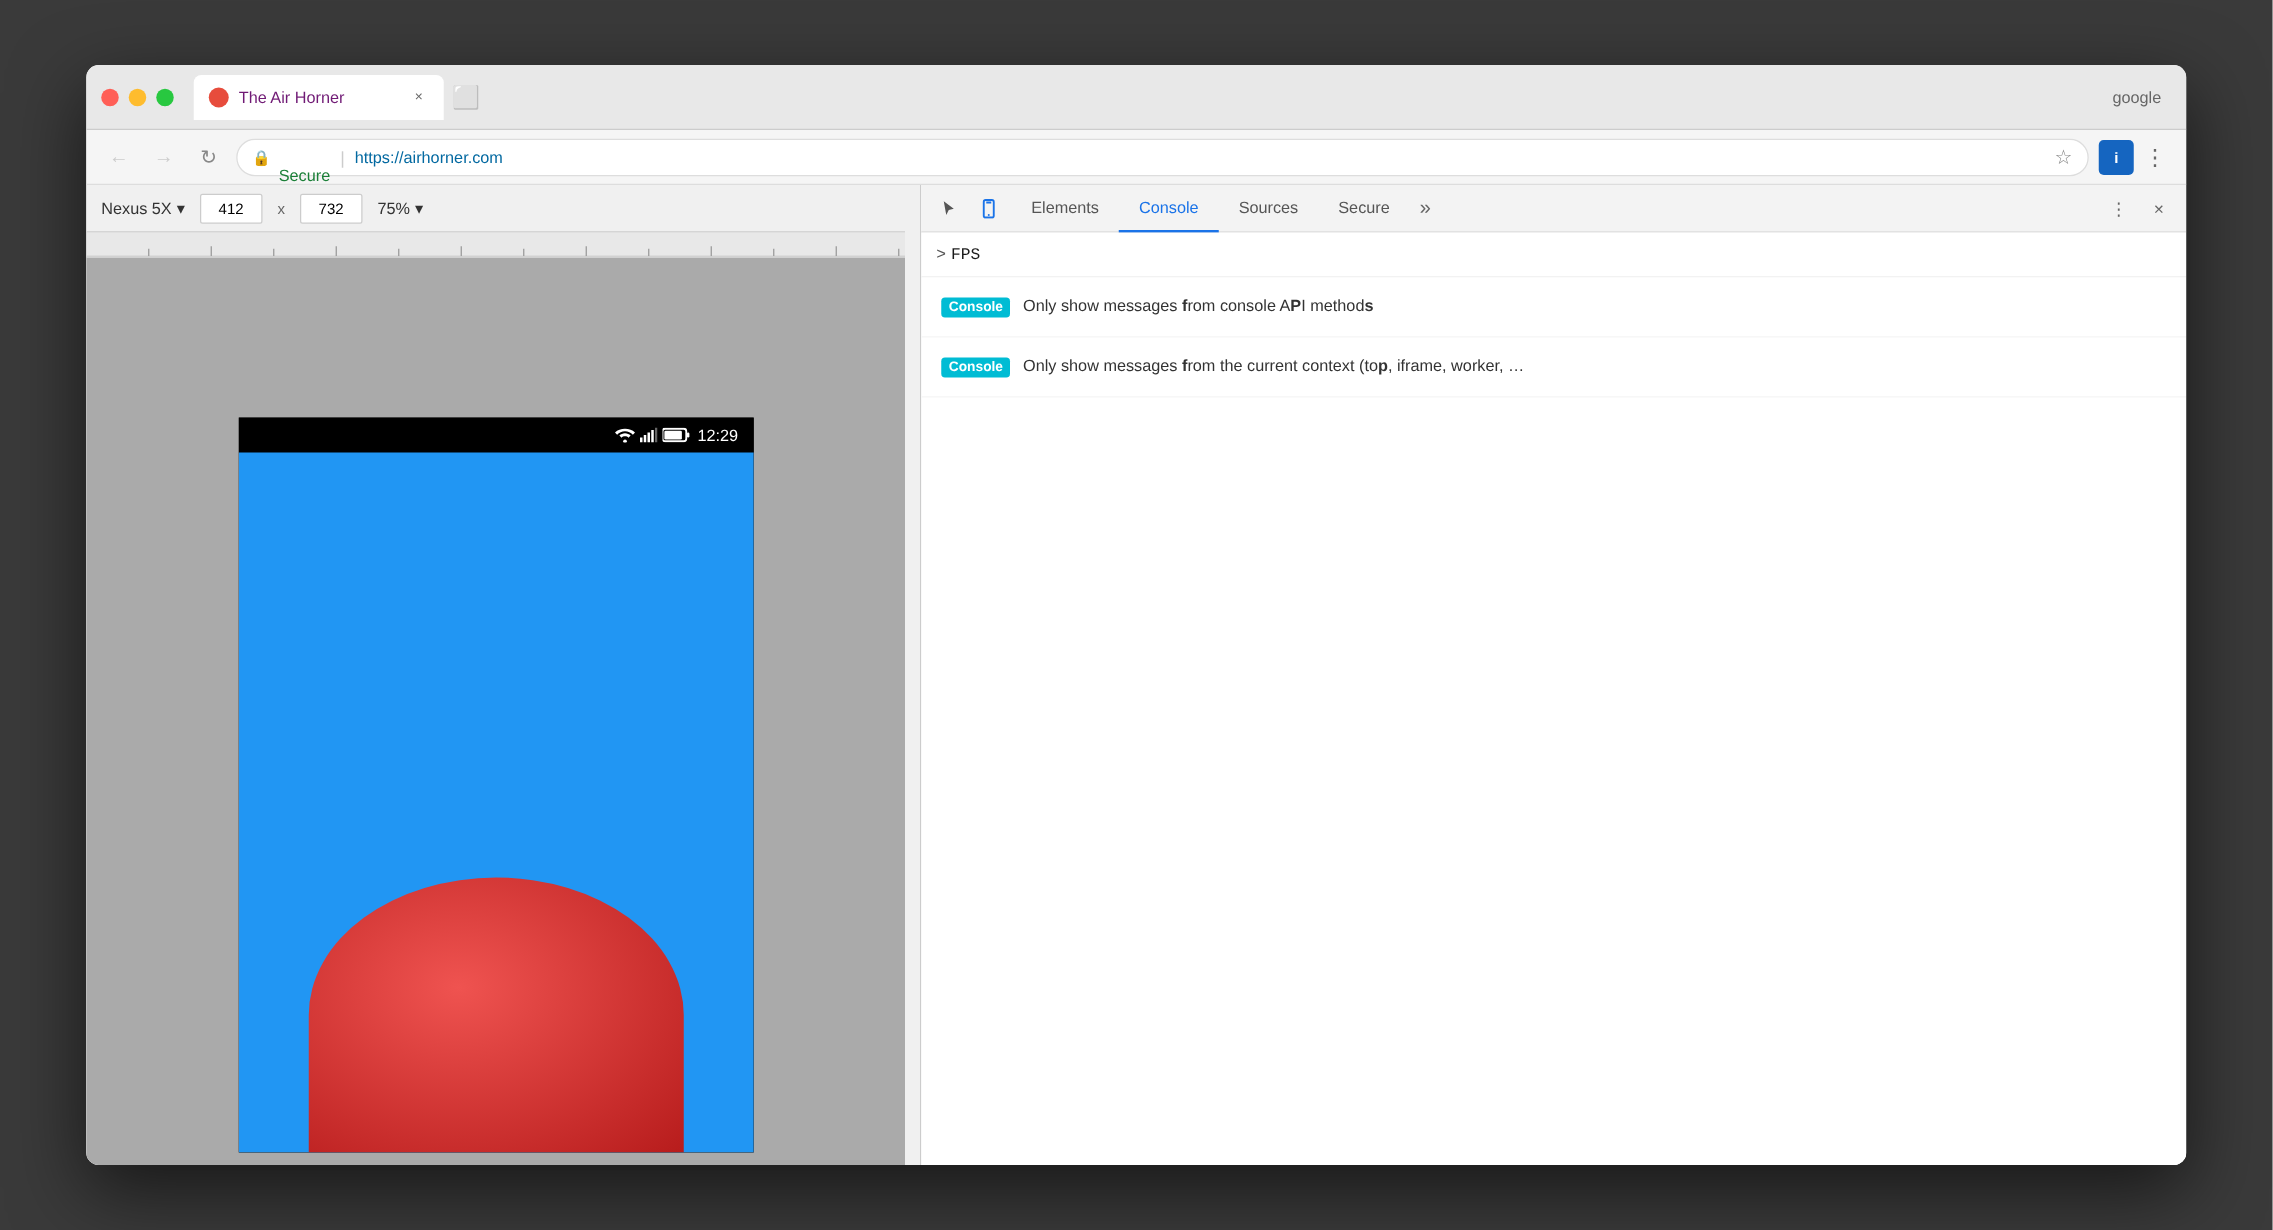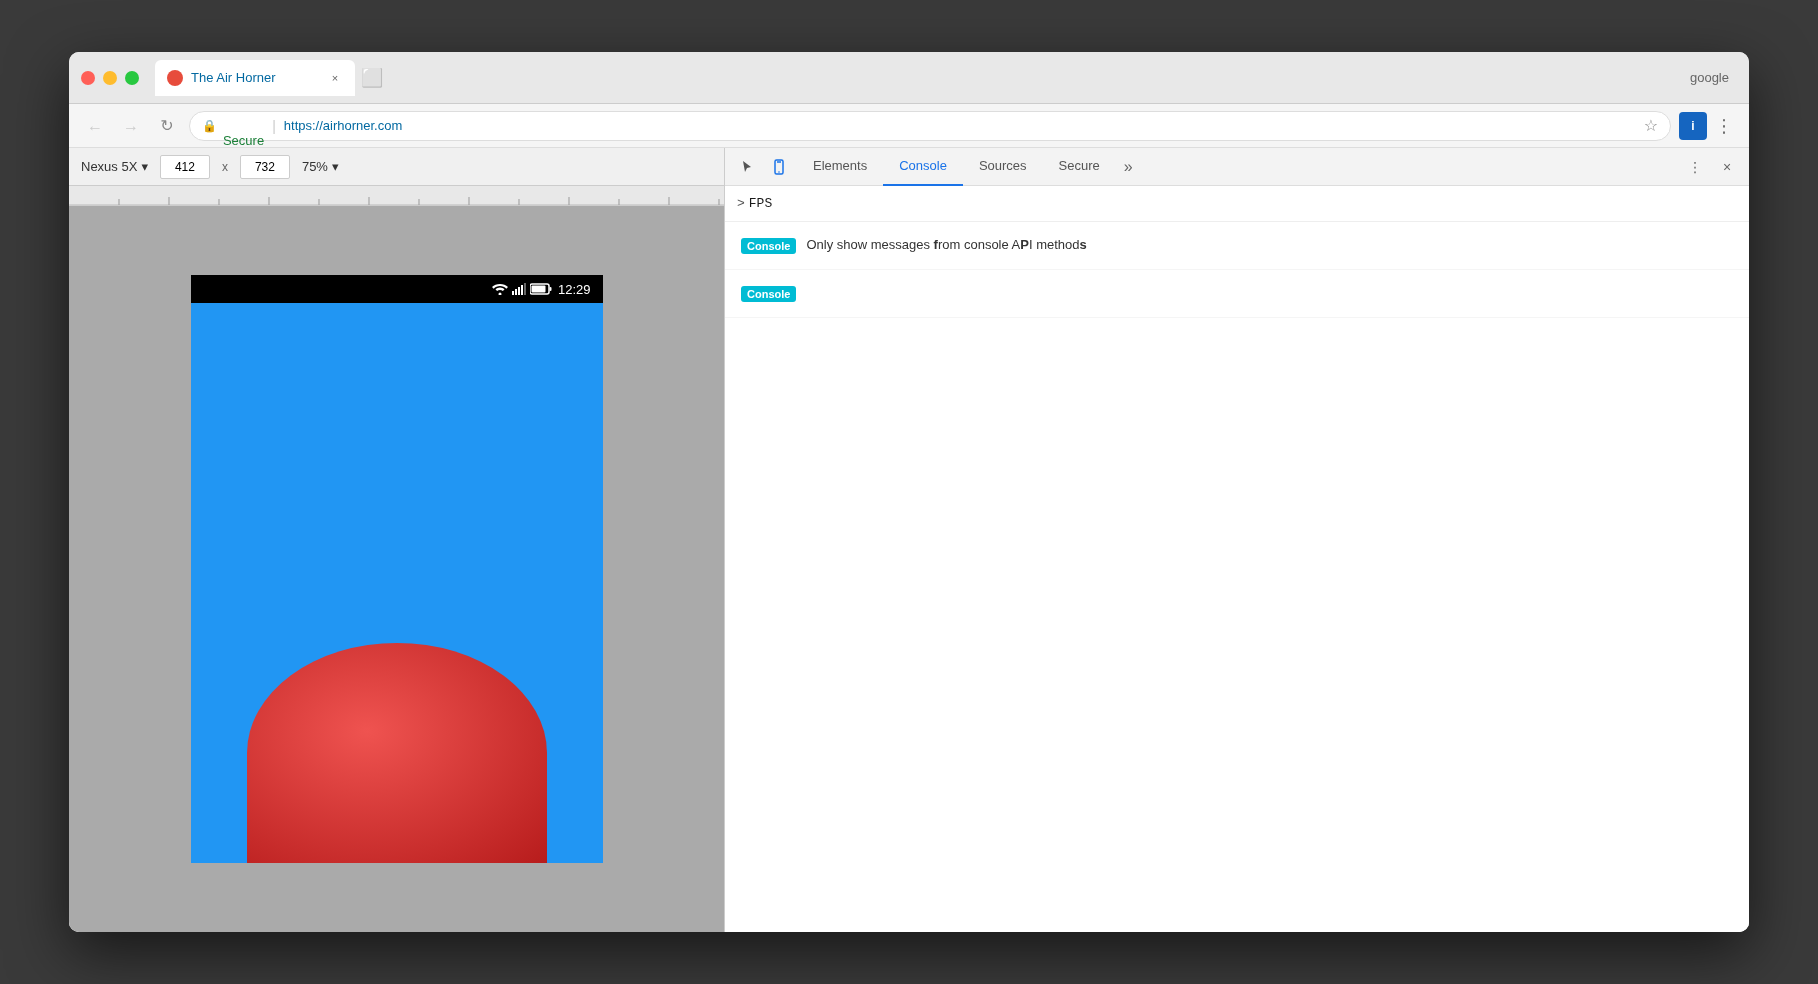--- a/index.html
+++ b/index.html
@@ -73,21 +73,21 @@
     .tab-favicon {
       width: 16px;
       height: 16px;
       border-radius: 50%;
       background: #e74c3c;
       flex-shrink: 0;
     }
 
     .tab-title {
       font-size: 13px;
-      color: #0369a1;
+      color: #701a75;
       flex: 1;
     }
 
     .tab-close {
       width: 16px;
       height: 16px;
       display: flex;
       align-items: center;
       justify-content: center;
       border-radius: 50%;
@@ -282,21 +282,21 @@
     .ruler-ticks {
       display: flex;
       width: 100%;
       height: 100%;
       align-items: flex-end;
     }
 
     .mobile-screen {
       flex: 1;
       display: flex;
-      align-items: center;
+      align-items: flex-end;
       justify-content: center;
       padding: 10px 0;
       background: #aaaaaa;
       overflow: hidden;
     }
 
     .phone-frame {
       width: 412px;
       background: black;
       display: flex;
@@ -358,20 +358,21 @@
       transform: translateX(-50%);
     }
 
     
     .devtools-panel {
       flex: 1;
       background: white;
       display: flex;
       flex-direction: column;
       border-left: 1px solid #ccc;
+      margin-left: 12px;
     }
 
     .devtools-header {
       height: 38px;
       background: #f3f3f3;
       border-bottom: 1px solid #ddd;
       display: flex;
       align-items: center;
       padding: 0 8px;
       gap: 4px;
@@ -706,20 +707,23 @@
 
           <div class="autocomplete-item">
             <span class="badge badge-console">Console</span>
             <span class="autocomplete-text">
               Only show messages <strong>f</strong>rom console A<strong>P</strong>I method<strong>s</strong>
             </span>
           </div>
 
           <div class="autocomplete-item">
             <span class="badge badge-console">Console</span>
+            <span class="autocomplete-text">
+              Only show messages <strong>f</strong>rom the current context (to<strong>p</strong>, iframe, worker, …
+            </span>
           </div>
 
           <div class="autocomplete-empty"></div>
 
         </div>
       </div>
     </div>
 
   </div>
 </div>

